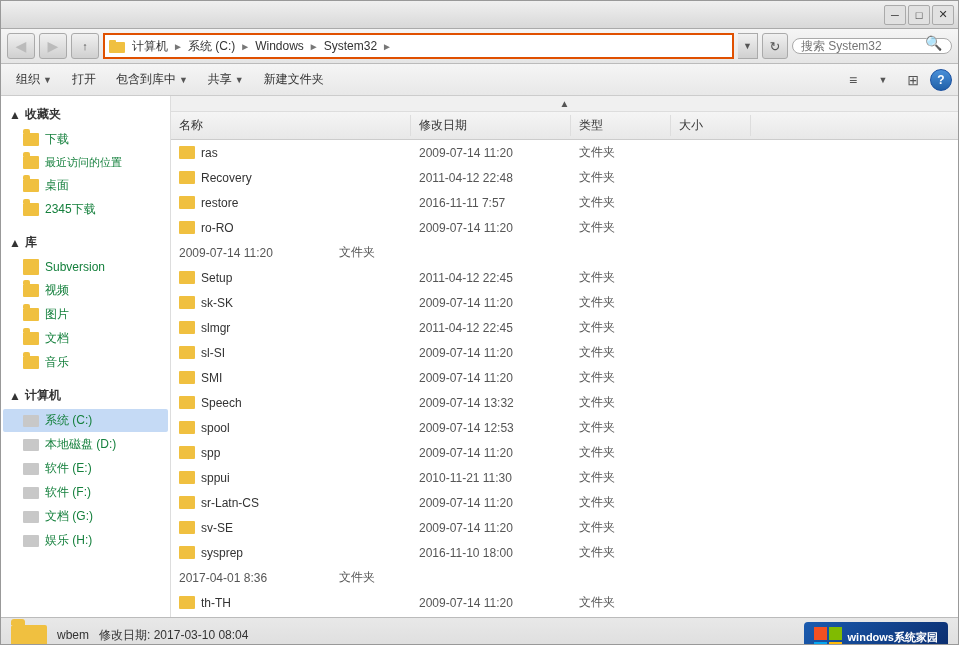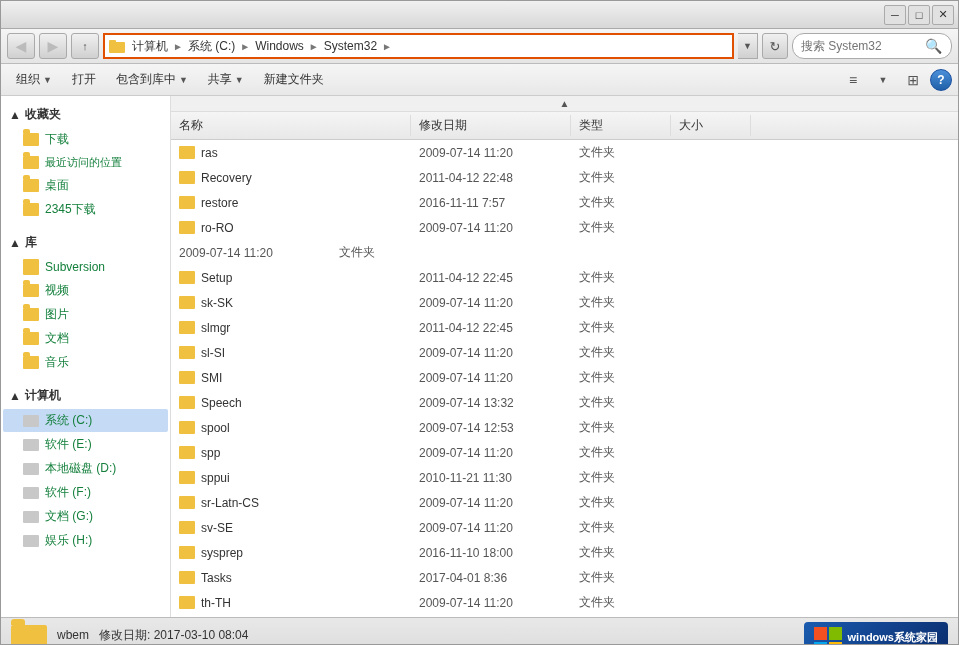--- a/index.html
+++ b/index.html
@@ -100,25 +100,25 @@
       border-radius: 3px;
       display: flex;
       align-items: center;
       justify-content: center;
       cursor: pointer;
       font-size: 13px;
       color: #555;
     }
     .search-box {
       width: 160px;
-      height: 26px;
+      height: 16px;
       border: 1px solid #aaa;
       border-radius: 12px;
       display: flex;
-      align-items: center;
+      align-items: flex-end;
       padding: 0 8px;
       background: #fff;
       gap: 4px;
     }
     .search-box input {
       border: none;
       outline: none;
       background: transparent;
       font-size: 12px;
       color: #999;
@@ -502,25 +502,25 @@
     <div class="sidebar-section-header">
       <span>▲</span>
       <span>计算机</span>
     </div>
     <div class="sidebar-item selected">
       <span style="width:16px;height:12px;display:inline-block;background:#c8c8c8;border-radius:1px;flex-shrink:0;position:relative;"></span>
       <span>系统 (C:)</span>
     </div>
     <div class="sidebar-item">
       <span style="width:16px;height:12px;display:inline-block;background:#c8c8c8;border-radius:1px;flex-shrink:0;"></span>
+      <span>本地磁盘 (D:)</span>
+    </div>
+    <div class="sidebar-item">
+      <span style="width:16px;height:12px;display:inline-block;background:#c8c8c8;border-radius:1px;flex-shrink:0;"></span>
       <span>软件 (E:)</span>
-    </div>
-    <div class="sidebar-item">
-      <span style="width:16px;height:12px;display:inline-block;background:#c8c8c8;border-radius:1px;flex-shrink:0;"></span>
-      <span>本地磁盘 (D:)</span>
     </div>
     <div class="sidebar-item">
       <span style="width:16px;height:12px;display:inline-block;background:#c8c8c8;border-radius:1px;flex-shrink:0;"></span>
       <span>软件 (F:)</span>
     </div>
     <div class="sidebar-item">
       <span style="width:16px;height:12px;display:inline-block;background:#c8c8c8;border-radius:1px;flex-shrink:0;"></span>
       <span>文档 (G:)</span>
     </div>
     <div class="sidebar-item">
@@ -684,24 +684,20 @@
         <div class="file-row">
       <div class="file-name">
         <span style="width:16px;height:13px;display:inline-block;background:#f0c040;border-radius:1px;position:relative;flex-shrink:0;"></span>
         <span>sysprep</span>
       </div>
       <div class="file-date">2016-11-10 18:00</div>
       <div class="file-type">文件夹</div>
       <div class="file-size"></div>
     </div>
         <div class="file-row">
-      <div class="file-name">
-        <span style="width:16px;height:13px;display:inline-block;background:#f0c040;border-radius:1px;position:relative;flex-shrink:0;"></span>
-        <span>Tasks</span>
-      </div>
       <div class="file-date">2017-04-01 8:36</div>
       <div class="file-type">文件夹</div>
       <div class="file-size"></div>
     </div>
         <div class="file-row">
       <div class="file-name">
         <span style="width:16px;height:13px;display:inline-block;background:#f0c040;border-radius:1px;position:relative;flex-shrink:0;"></span>
         <span>th-TH</span>
       </div>
       <div class="file-date">2009-07-14 11:20</div>

